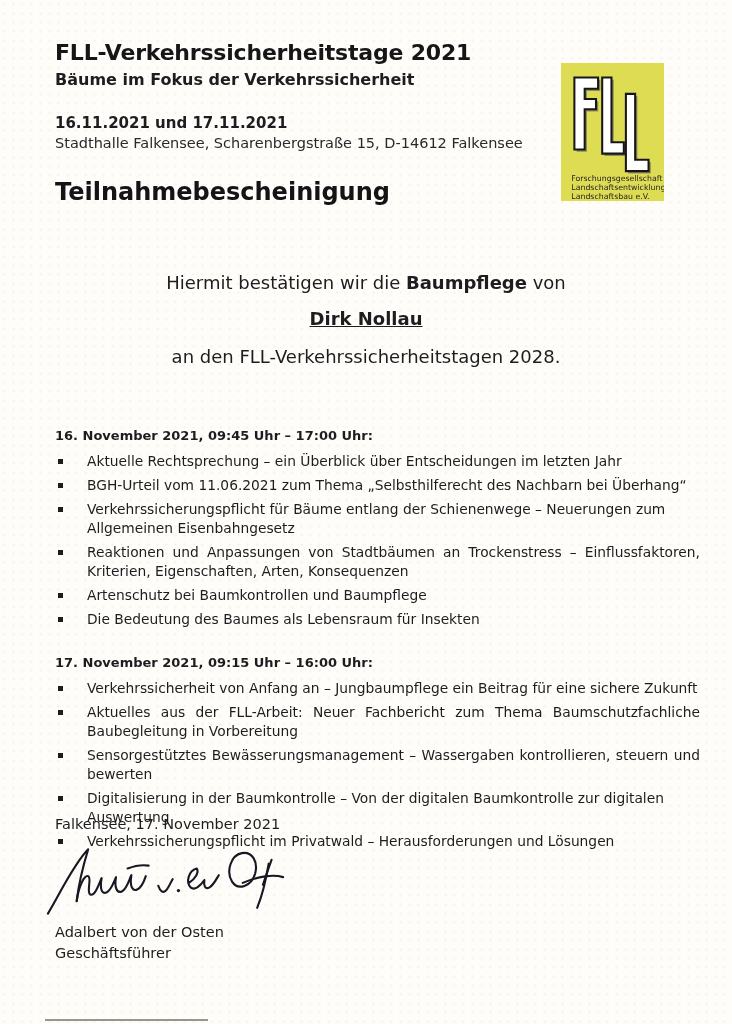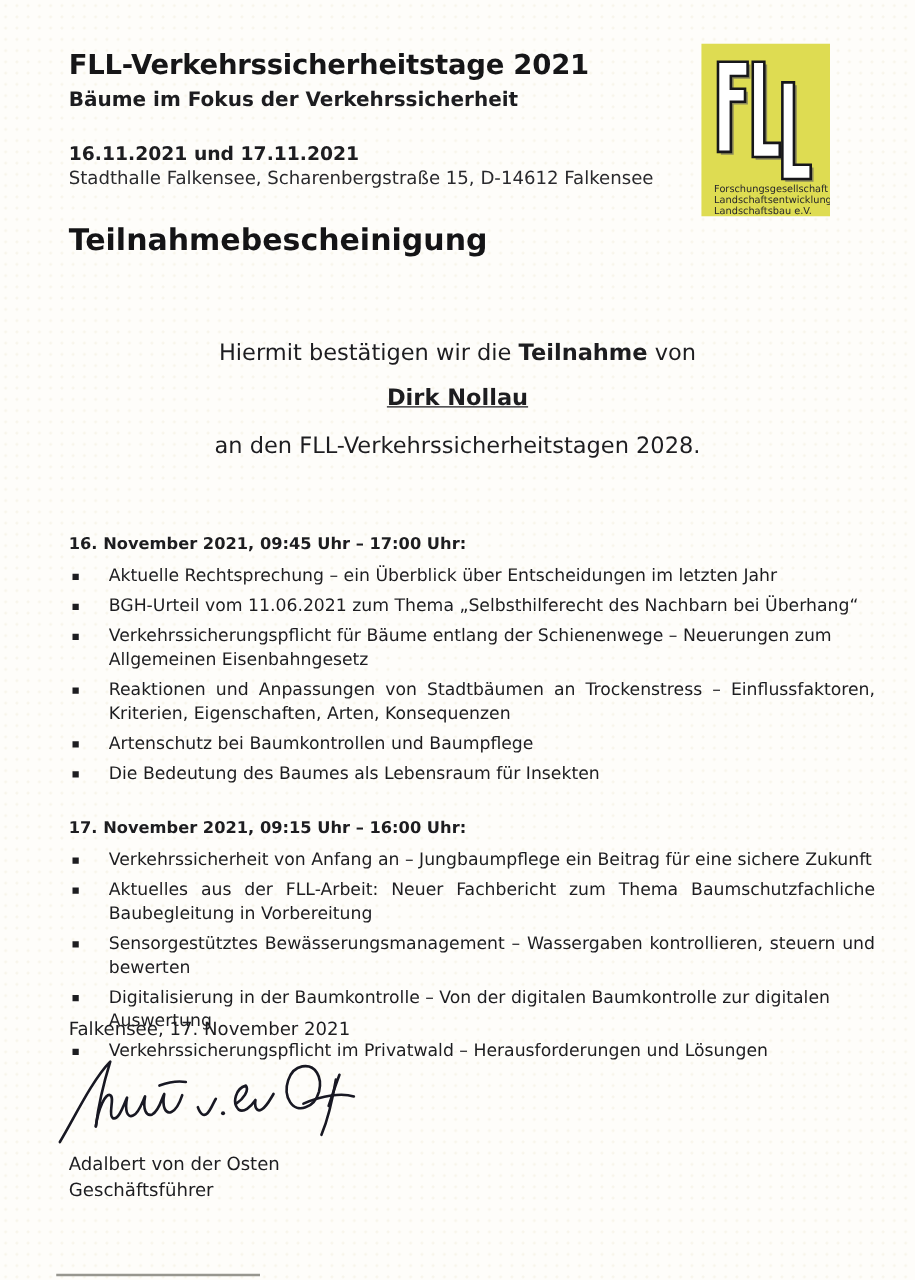--- a/index.html
+++ b/index.html
@@ -14,21 +14,21 @@
     overflow:hidden;
   }
   
   .header{position:absolute;left:55px;top:40px;width:480px;}
   .ev-title{font-size:22px;font-weight:bold;letter-spacing:-0.2px;margin:0 0 5px 0;color:#161618;}
   .ev-sub{font-size:16px;font-weight:bold;margin:0 0 25px 0;}
   .ev-dates{font-size:15px;font-weight:bold;margin:0 0 3px 0;}
   .ev-venue{font-size:14.5px;margin:0 0 27px 0;color:#29292c;}
   .cert-title{font-size:24px;font-weight:bold;margin:0;color:#141416;}
   
-  .logo{position:absolute;left:561px;top:32px;width:103px;height:144px;}
+  .logo{position:absolute;left:561px;top:60px;width:103px;height:144px;}
   .logo svg{display:block;width:100%;height:100%;}
   
   .confirm{position:absolute;left:55px;top:272px;width:622px;text-align:center;}
   .c-line1{font-size:18px;margin:0 0 15px 0;}
   .c-name{font-size:18px;font-weight:bold;text-decoration:underline;margin:0 0 17px 0;}
   .c-line2{font-size:18px;margin:0;}
   
   .sessions{position:absolute;left:55px;top:428px;width:645px;}
   .sess-head{font-size:13px;font-weight:bold;margin:0 0 9px 0;}
   .sessions ul{list-style:none;margin:0 0 26px 0;padding:0;}
@@ -74,21 +74,21 @@
       </g>
       <g font-family="DejaVu Sans, sans-serif" font-size="7.6" fill="#26262a">
         <text x="10" y="115">Forschungsgesellschaft</text>
         <text x="10" y="123.5">Landschaftsentwicklung</text>
         <text x="10" y="132">Landschaftsbau e.V.</text>
       </g>
     </svg>
   </div>
 
   <div class="confirm">
-    <p class="c-line1"><span>Hiermit bestätigen wir die </span><b>Teilnahme</b><span> von</span></p>
+    <p class="c-line1"><span>Hiermit bestätigen wir die </span><b>Baumpflege</b><span> von</span></p>
     <p class="c-name">Dirk Nollau</p>
     <p class="c-line2">an den FLL-Verkehrssicherheitstagen 2028.</p>
   </div>
 
   <div class="sessions">
 
     <div class="sess-head">16. November 2021, 09:45 Uhr – 17:00 Uhr:</div>
     <ul>
       <li><span class="sq"></span><span>Aktuelle Rechtsprechung – ein Überblick über Entscheidungen im letzten Jahr</span></li>
       <li><span class="sq"></span><span>BGH-Urteil vom 11.06.2021 zum Thema „Selbsthilferecht des Nachbarn bei Überhang“</span></li>

